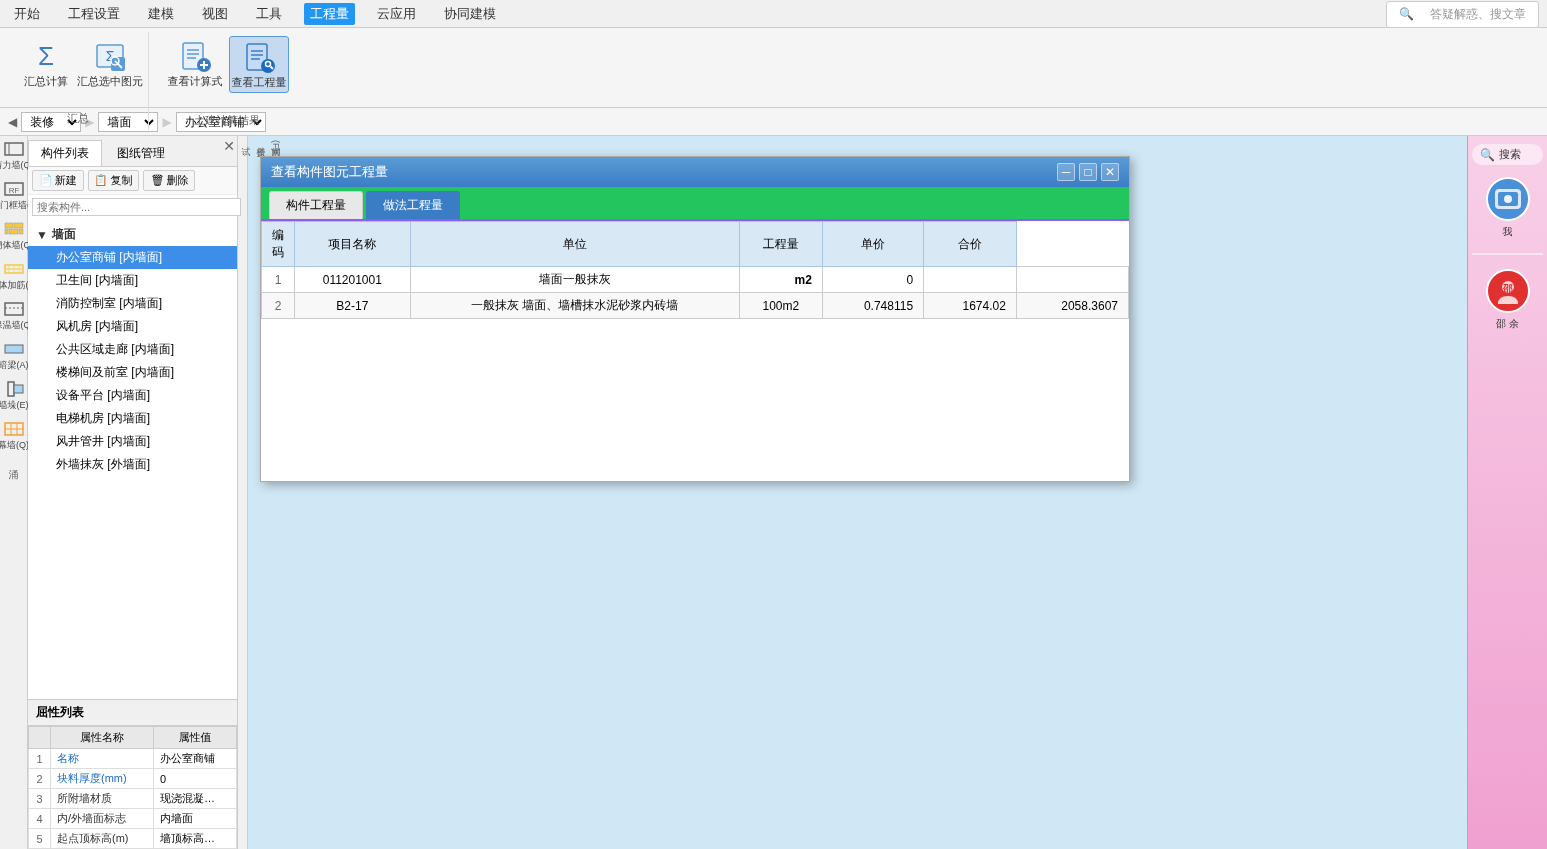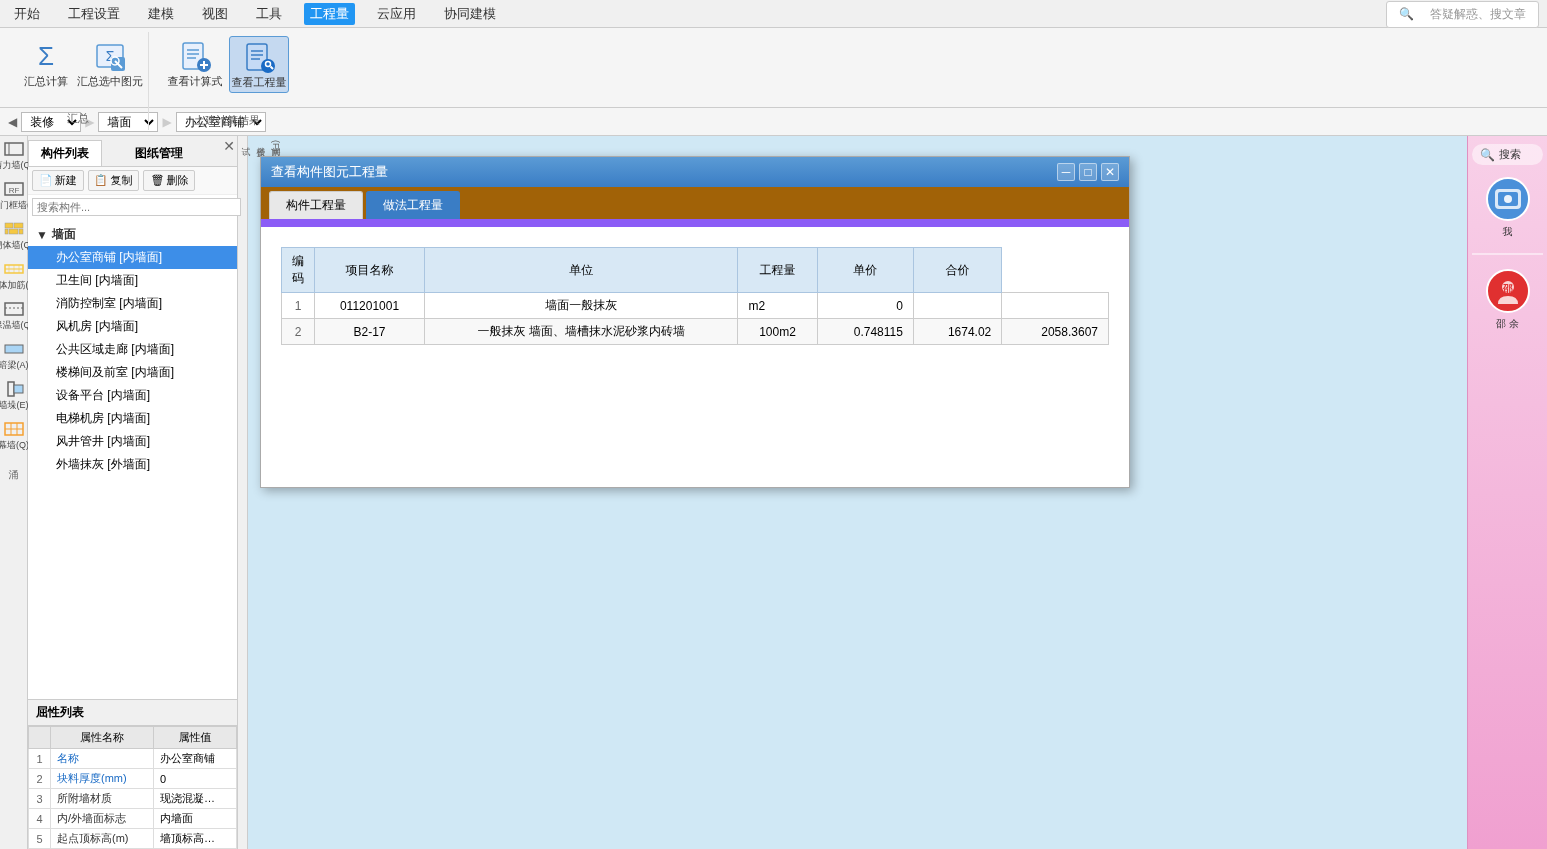--- a/index.html
+++ b/index.html
@@ -130,22 +130,21 @@
       border-bottom: 1px solid #ccc;
       background: #f0f0f0;
       padding-top: 4px;
     }
     .panel-tab {
       padding: 4px 12px;
       cursor: pointer;
       font-size: 12px;
       border: 1px solid transparent;
       border-bottom: none;
-      margin-right: 20px;
-      font-weight: bold;
+      margin-right: 2px;
     }
     .panel-tab.active {
       background: white;
       border-color: #ccc;
       border-bottom-color: white;
     }
     .panel-actions {
       display: flex;
       align-items: center;
       padding: 3px 4px;
@@ -294,41 +293,41 @@
       color: white;
       cursor: pointer;
       display: flex;
       align-items: center;
       justify-content: center;
       font-size: 12px;
       border-radius: 2px;
     }
     .modal-tabs {
       display: flex;
-      border-bottom: 8px solid #8b5cf6;
+      border-bottom: 2px solid #8b5cf6;
       padding: 4px 8px 0;
-      background: #a16207;
+      background: #22c55e;
     }
     .modal-tab {
       padding: 5px 16px;
       cursor: pointer;
       font-size: 12px;
       border: 1px solid #ccc;
       border-bottom: none;
       margin-right: 3px;
       background: #e8e8e8;
       border-radius: 3px 3px 0 0;
     }
     .modal-tab.active {
       background: #3a7dc5;
       color: white;
       border-color: #3a7dc5;
     }
     .modal-body {
-      padding: 20px;
+      padding: 0;
       min-height: 260px;
     }
     .data-table {
       width: 100%;
       border-collapse: collapse;
       font-size: 12px;
     }
     .data-table th {
       background: #d8e8f5;
       border: 1px solid #aac5e0;
@@ -684,21 +683,21 @@
                 <th>工程量</th>
                 <th>单价</th>
                 <th>合价</th>
               </tr>
           </thead>
           <tbody id="data-table-body">
               <tr>
     <td class="row-index">1</td>
     <td>011201001</td>
     <td>墙面一般抹灰</td>
-    <td style="text-align:left;">m2</td>
+    <td style="text-align:right;font-weight:bold;">m2</td>
     <td class="num-col">0</td>
     <td class="num-col"></td>
     <td class="num-col"></td>
   </tr>
               <tr>
     <td class="row-index">2</td>
     <td>B2-17</td>
     <td>一般抹灰 墙面、墙槽抹水泥砂浆内砖墙</td>
     <td style="text-align:center;">100m2</td>
     <td class="num-col">0.748115</td>

